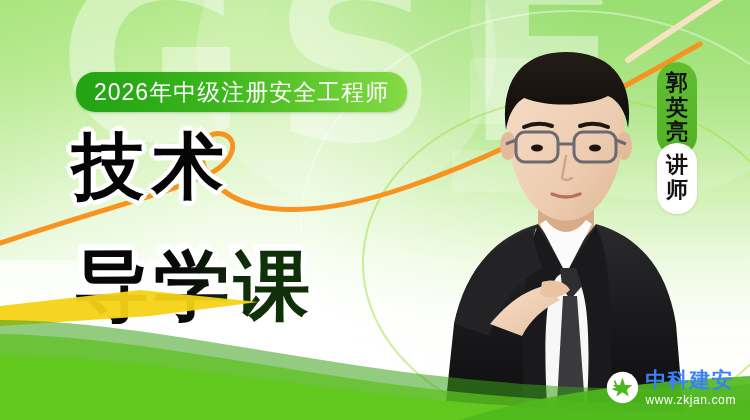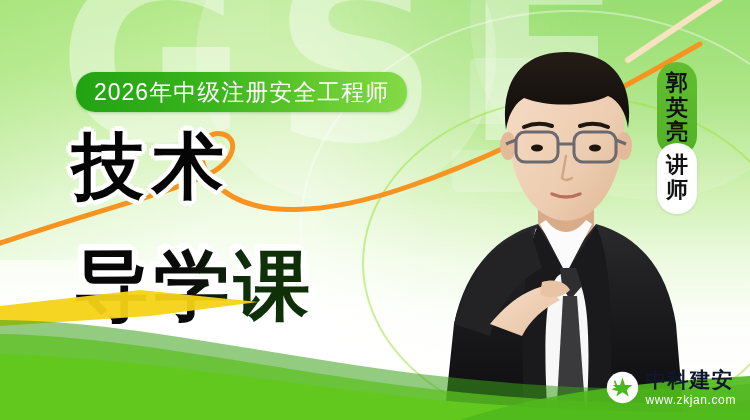--- a/index.html
+++ b/index.html
@@ -240,21 +240,21 @@
     width: 33px;
     height: 33px;
     flex: none;
   }
   .logo-text {
     display: flex;
     flex-direction: column;
     line-height: 1;
   }
   .logo-name {
-    color: #0f172a;
+    color: #3b82f6;
     font-size: 21px;
     font-weight: 700;
     letter-spacing: 1px;
   }
   .logo-url {
     color: #ffffff;
     font-size: 12px;
     letter-spacing: 0.6px;
     margin-top: 4px;
     font-family: "Liberation Sans", sans-serif;

